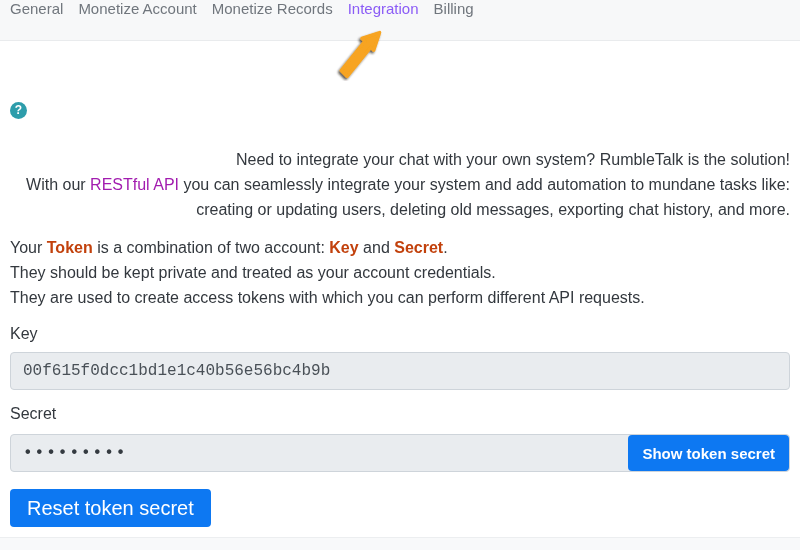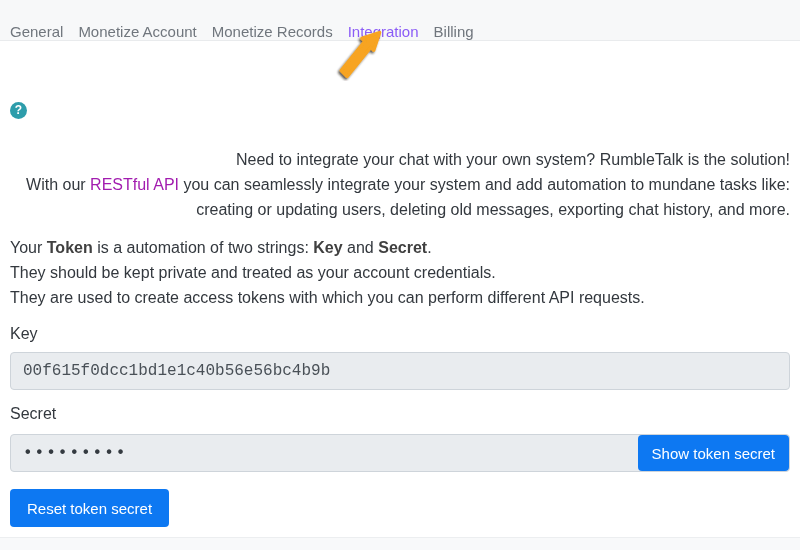--- a/index.html
+++ b/index.html
@@ -6,21 +6,21 @@
   html, body {
     width: 800px; height: 550px; overflow: hidden;
     background: #ffffff;
     font-family: "Liberation Sans", sans-serif;
     color: #33383e;
   }
   
   .navbar {
     height: 41px; background: #f7f8f9;
     border-bottom: 1px solid #e9ebed;
-    display: flex; align-items: flex-end;
+    display: flex; align-items: flex-start;
     padding: 0 10px; gap: 15px;
     position: relative;
   }
   .nav-tab {
     font-size: 15px; color: #70767d; text-decoration: none;
     white-space: nowrap; cursor: pointer;
   }
   .nav-tab.active { color: #8b5cf6; }
   
   .arrow-wrap {
@@ -42,45 +42,45 @@
     width: 17px; height: 17px; border-radius: 50%;
     background: #2d9dab; color: #ffffff;
     font-size: 12px; font-weight: bold;
     display: flex; align-items: center; justify-content: center;
     cursor: pointer; margin-right: 4px; line-height: 1;
   }
   .para { font-size: 16px; line-height: 25px; color: #33383e; }
   .intro { margin-top: 19px; text-align: right; }
   .intro a { color: #a21caf; text-decoration: none; cursor: pointer; }
   .token-info { margin-top: 13px; }
-  .token-info b { font-weight: bold; color: #404040; text-align: right; }
+  .token-info b { font-weight: bold; color: #c2410c; text-align: right; }
   .field-label {
     margin-top: 13px; font-size: 16px; height: 22px;
     line-height: 22px; color: #33383e;
   }
   .text-box {
     margin-top: 7px; height: 38px; width: 100%;
     background: #e9ecef; border: 1px solid #ced4da;
     border-radius: 4px; padding: 0 12px;
     line-height: 36px; font-size: 16px; color: #495057;
     overflow: hidden; white-space: nowrap; font-family: Liberation Mono, monospace;
   }
   .input-group { position: relative; margin-top: 9px; }
   .input-group .text-box { margin-top: 0; letter-spacing: 2px; font-weight: bold; color: #343a40; }
   .btn {
     background: #0d78f2; color: #ffffff; border: none;
     border-radius: 4px; cursor: pointer;
     font-family: "Liberation Sans", sans-serif;
   }
   .show-secret-btn {
     position: absolute; right: 1px; top: 1px;
-    height: 36px; padding: 8px 14px; font-size: 15px;
+    height: 36px; padding: 8px 14px; font-size: 15px; font-weight: bold;
   }
   .reset-btn {
-    margin-top: 17px; height: 38px; padding: 0 17px; font-size: 15px;
+    margin-top: 17px; height: 38px; padding: 0 17px; font-size: 20px;
   }
   
   .footer-bar {
     position: fixed; left: 0; bottom: 0; width: 800px; height: 13px;
     background: #f8f9fa; border-top: 1px solid #eceef0;
   }
 </style>
 </head>
 <body>
 
@@ -108,21 +108,21 @@
   <div class="title-row">
     <span class="help-icon">?</span>
   </div>
 
   <p class="para intro">
     <span>Need to integrate your chat with your own system? RumbleTalk is the solution!</span><br>
     <span>With our </span><a>RESTful API</a><span> you can seamlessly integrate your system and add automation to mundane tasks like: creating or updating users, deleting old messages, exporting chat history, and more.</span>
   </p>
 
   <div class="para token-info">
-    <div><span>Your </span><b>Token</b><span> is a automation of two strings: </span><b>Key</b><span> and </span><b>Secret</b><span>.</span></div>
+    <div><span>Your </span><b>Token</b><span> is a combination of two account: </span><b>Key</b><span> and </span><b>Secret</b><span>.</span></div>
     <div>They should be kept private and treated as your account credentials.</div>
     <div>They are used to create access tokens with which you can perform different API requests.</div>
   </div>
 
   <div class="field-label">Key</div>
   <div class="text-box">00f615f0dcc1bd1e1c40b56e56bc4b9b</div>
 
   <div class="field-label">Secret</div>
   <div class="input-group">
     <div class="text-box">•••••••••</div>

